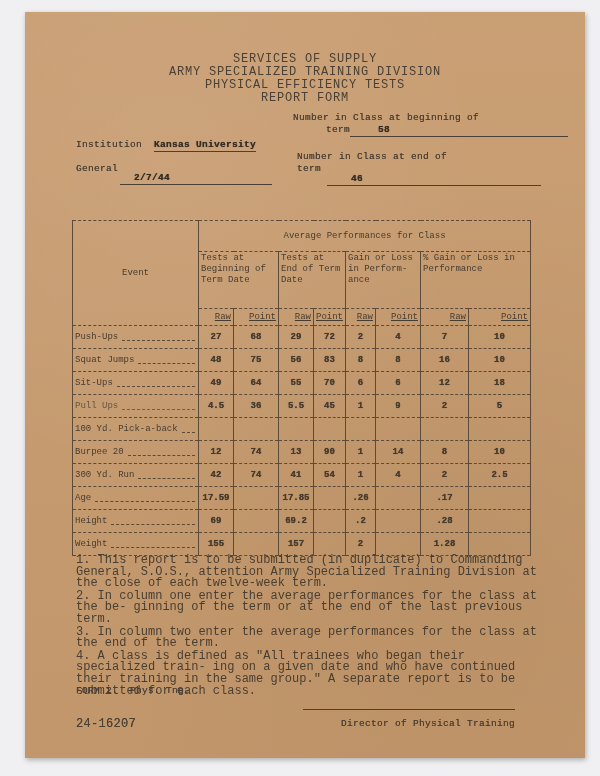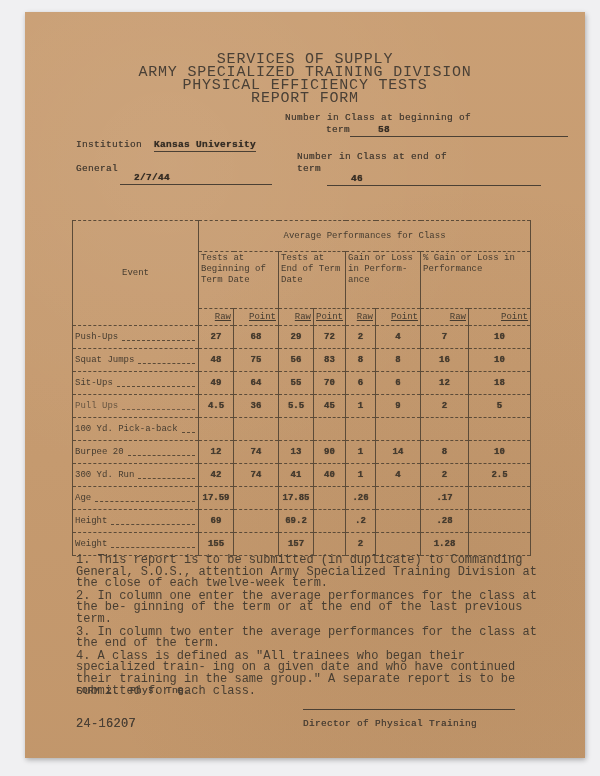--- a/index.html
+++ b/index.html
@@ -14,21 +14,21 @@
     background-image:
       radial-gradient(circle at 25% 20%, rgba(255,255,255,0.06), transparent 45%),
       radial-gradient(circle at 80% 75%, rgba(90,60,30,0.08), transparent 55%),
       linear-gradient(180deg, rgba(255,255,255,0.03), rgba(80,50,20,0.05));
     box-shadow:1px 2px 5px rgba(0,0,0,0.28);
     color:#4a4036;
   }
   .typed{font-size:9.5px;letter-spacing:0.3px;line-height:12px;
     text-shadow:0 0 0.5px rgba(70,55,40,0.8);}
   .doc-header{position:absolute;top:41px;left:0;width:100%;text-align:center;
-    font-size:15px;line-height:13px;letter-spacing:0.8px;}
+    font-size:12px;line-height:13px;letter-spacing:0.8px;}
   .abs{position:absolute;}
   .fill{font-weight:700;color:#362e26;border-bottom:1px solid #4b4034;
     white-space:pre;display:inline-block;text-shadow:0 0 0.7px rgba(50,40,28,0.9);}
   .label{white-space:pre;}
   
   table.report{
     position:absolute;left:47px;top:208px;width:458px;
     border-collapse:collapse;table-layout:fixed;
   }
   table.report td{
@@ -68,21 +68,21 @@
 
   <div class="abs typed" style="left:51px;top:127px;">
     <span class="label">Institution</span><span style="white-space:pre">  </span><span class="fill">Kansas University</span>
   </div>
 
   <div class="abs typed" style="left:51px;top:151px;">General</div>
   <div class="abs typed" style="left:95px;top:160px;">
     <span class="fill" style="min-width:138px;text-align:left;padding-left:14px;">2/7/44</span>
   </div>
 
-  <div class="abs typed" style="left:260px;top:100px;">Number in Class at beginning of</div>
+  <div class="abs typed" style="left:268px;top:100px;">Number in Class at beginning of</div>
   <div class="abs typed" style="left:272px;top:112px;margin-left:29px;">
     <span class="label">term</span><span class="fill" style="min-width:190px;padding-left:28px;">58</span>
   </div>
 
   <div class="abs typed" style="left:272px;top:139px;">Number in Class at end of</div>
   <div class="abs typed" style="left:272px;top:151px;">term</div>
   <div class="abs typed" style="left:302px;top:161px;">
     <span class="fill" style="min-width:190px;padding-left:24px;">46</span>
   </div>
 
@@ -184,21 +184,21 @@
       <td class="num">1</td>
       <td class="num">14</td>
       <td class="num">8</td>
       <td class="num">10</td>
     </tr>
     <tr class="data">
       <td class="evt"><div class="cellwrap"><span>300 Yd. Run</span><span class="trail"></span></div></td>
       <td class="num">42</td>
       <td class="num">74</td>
       <td class="num">41</td>
-      <td class="num">40</td>
+      <td class="num">54</td>
       <td class="num">1</td>
       <td class="num">4</td>
       <td class="num">2</td>
       <td class="num">2.5</td>
     </tr>
     <tr class="data">
       <td class="evt"><div class="cellwrap"><span>Age</span><span class="trail"></span></div></td>
       <td class="num">17.59</td>
       <td class="num"></td>
       <td class="num">17.85</td>
@@ -237,15 +237,15 @@
     <div>1.  This report is to be submitted (in duplicate) to Commanding General, S.O.S., attention Army Specialized Training Division at the close of each twelve-week term.</div>
     <div>2.  In column one enter the average performances for the class at the be- ginning of the term or at the end of the last previous term.</div>
     <div>3.  In column two enter the average performances for the class at the end of the term.</div>
     <div>4.  A class is defined as "All trainees who began their specialized train- ing on a given date and who have continued their training in the same group." A separate report is to be submitted for each class.</div>
   </div>
 
   <div class="abs typed" style="left:51px;top:673px;white-space:pre;">FORM 2.  Phys. Tng.</div>
 
   <div class="sig-line"></div>
   <div class="abs typed" style="left:51px;top:706px;font-size:12px;">24-16207</div>
-  <div class="abs typed" style="left:278px;top:706px;width:212px;">Director of Physical Training</div>
+  <div class="abs typed" style="left:278px;top:706px;width:212px;text-align:right;">Director of Physical Training</div>
 
 </div>
 
 </body></html>

